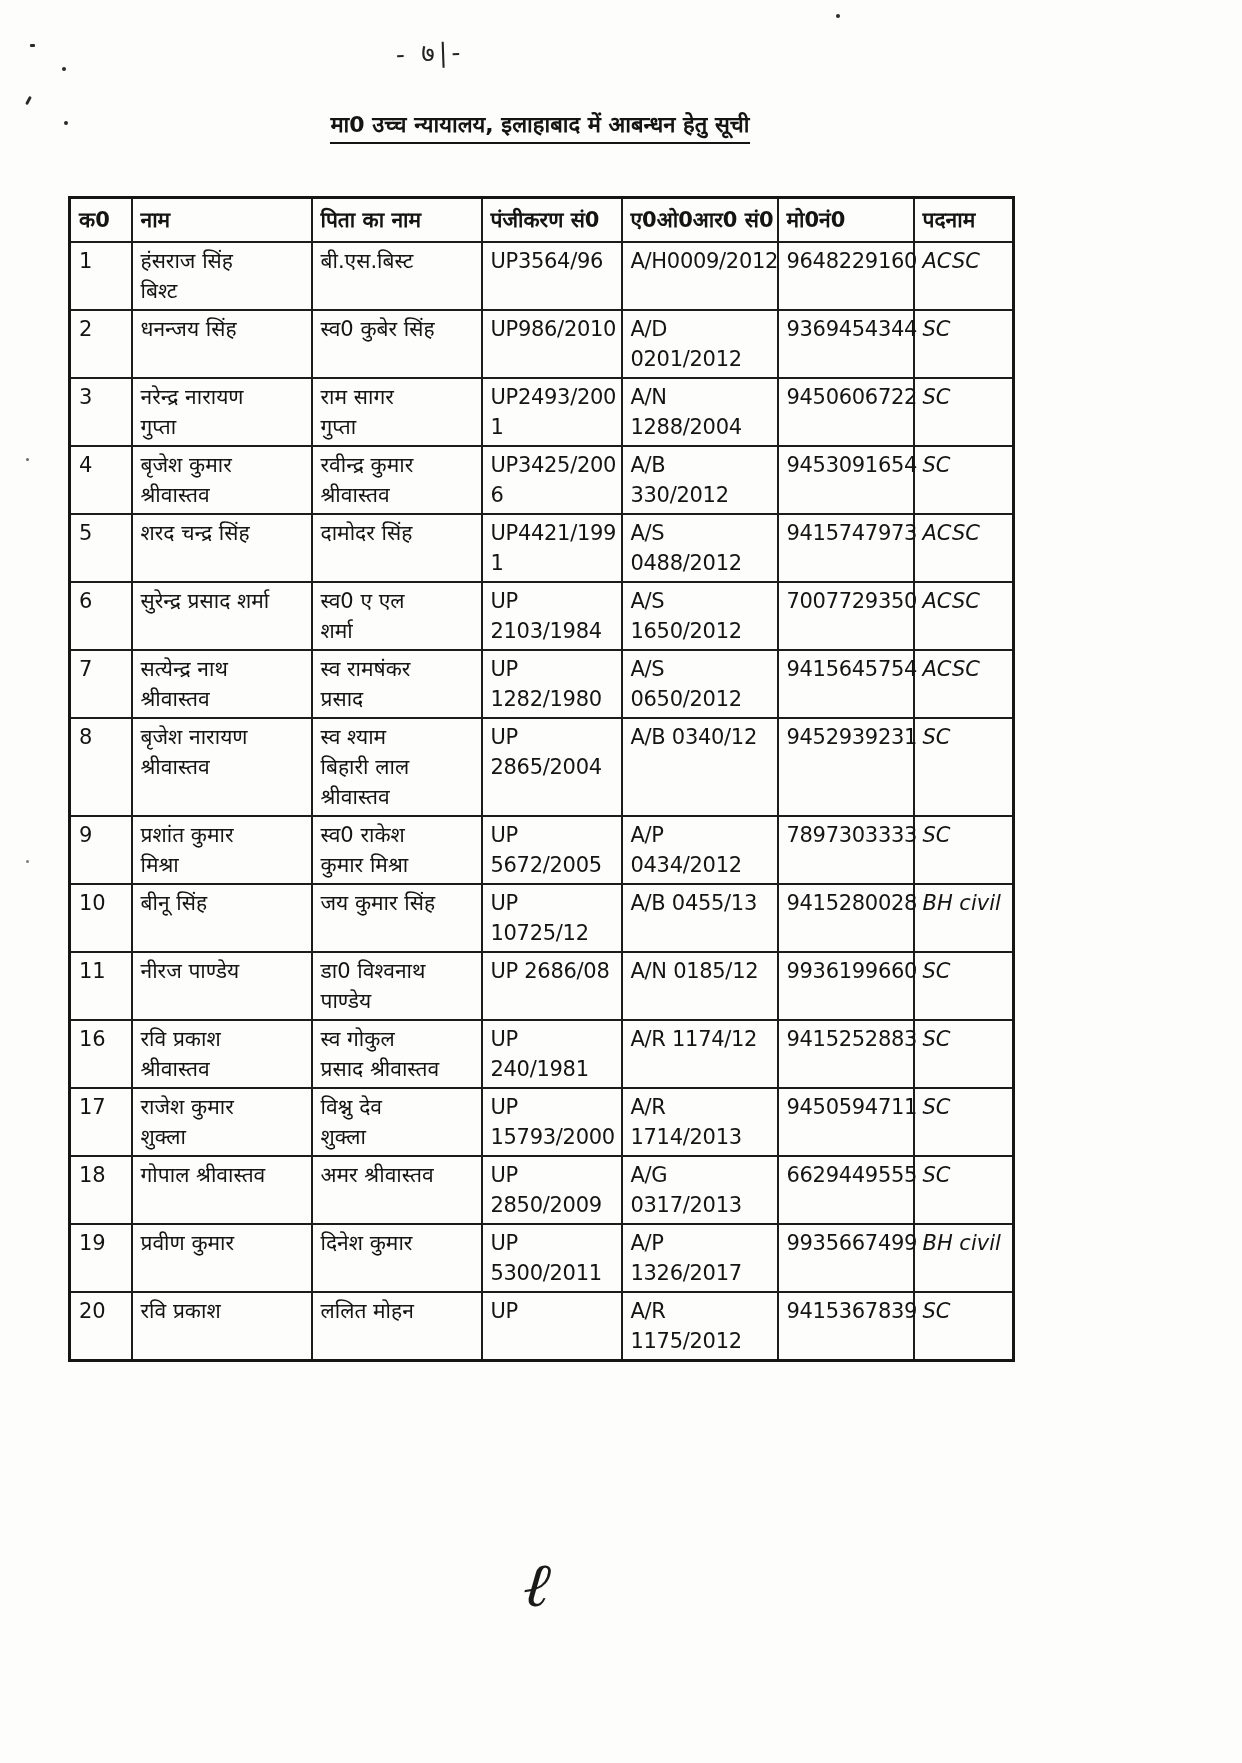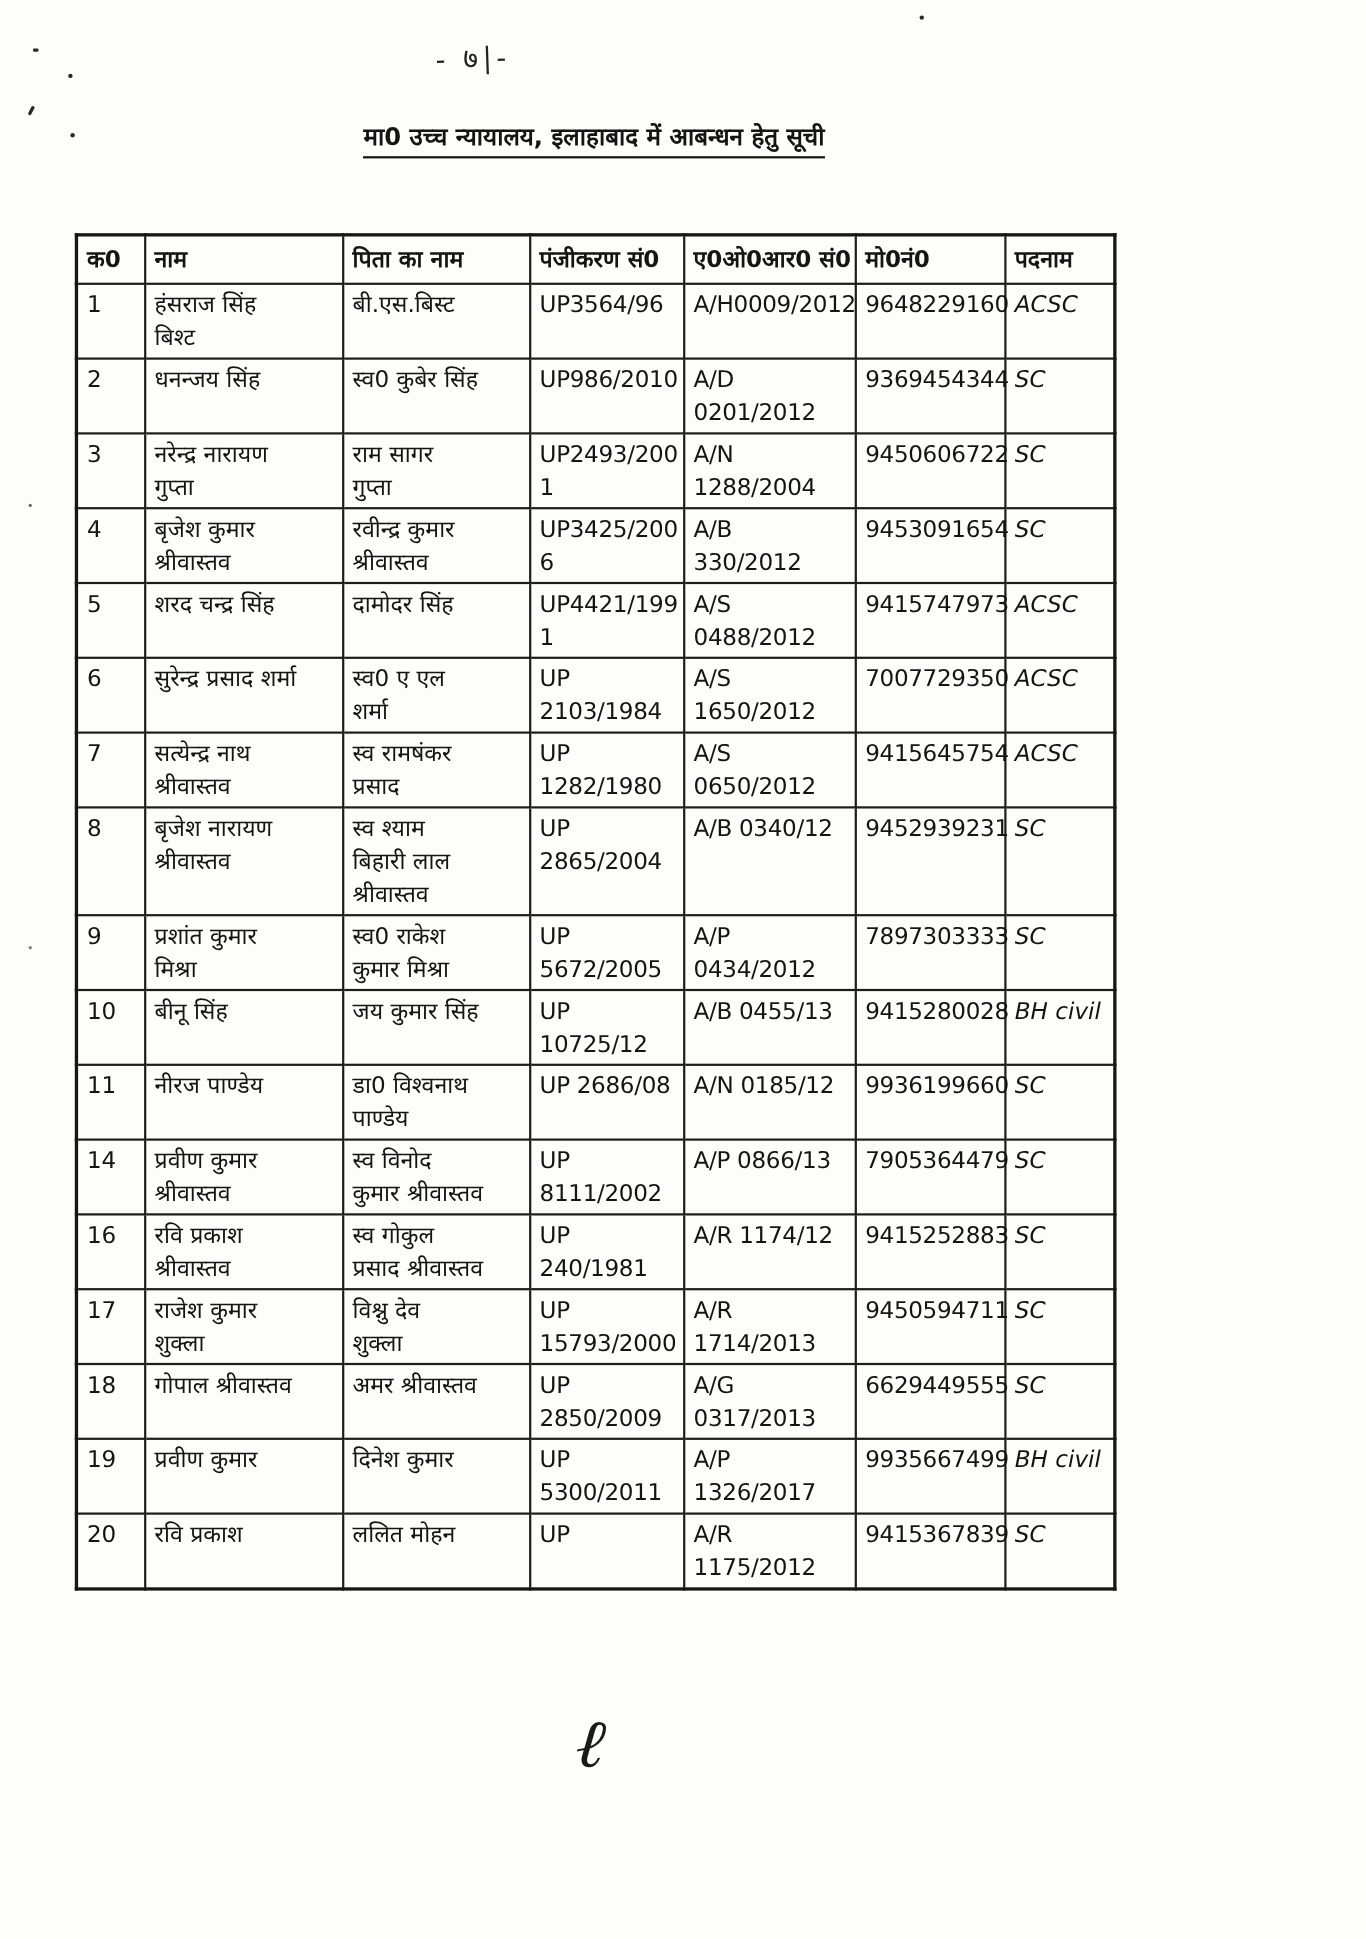--- a/index.html
+++ b/index.html
@@ -36,21 +36,21 @@
     text-align:center;
   }
   .doc-title{
     display:inline-block;
     font-size:22px;font-weight:bold;
     border-bottom:2px solid #141414;
     padding-bottom:4px;
     white-space:nowrap;
   }
 
-  .tbl-wrap{position:absolute;left:68px;top:212px;}
+  .tbl-wrap{position:absolute;left:68px;top:196px;}
   table.roster{
     border-collapse:collapse;
     table-layout:fixed;
     width:944px;
     border:3px solid #161616;
   }
   table.roster th, table.roster td{
     border:2px solid #1c1c1c;
     vertical-align:top;
     text-align:left;
@@ -236,32 +236,20 @@
             <td class="c-sno">11</td>
             <td class="c-name">नीरज पाण्डेय</td>
             <td class="c-father">डा0 विश्वनाथ
 पाण्डेय</td>
             <td class="c-reg">UP 2686/08</td>
             <td class="c-aor">A/N 0185/12</td>
             <td class="c-mobile">9936199660</td>
             <td class="c-desig">SC</td>
           </tr>
           <tr>
-            <td class="c-sno">14</td>
-            <td class="c-name">प्रवीण कुमार
-श्रीवास्तव</td>
-            <td class="c-father">स्व विनोद
-कुमार श्रीवास्तव</td>
-            <td class="c-reg">UP
-8111/2002</td>
-            <td class="c-aor">A/P 0866/13</td>
-            <td class="c-mobile">7905364479</td>
-            <td class="c-desig">SC</td>
-          </tr>
-          <tr>
             <td class="c-sno">16</td>
             <td class="c-name">रवि प्रकाश
 श्रीवास्तव</td>
             <td class="c-father">स्व गोकुल
 प्रसाद श्रीवास्तव</td>
             <td class="c-reg">UP
 240/1981</td>
             <td class="c-aor">A/R 1174/12</td>
             <td class="c-mobile">9415252883</td>
             <td class="c-desig">SC</td>

